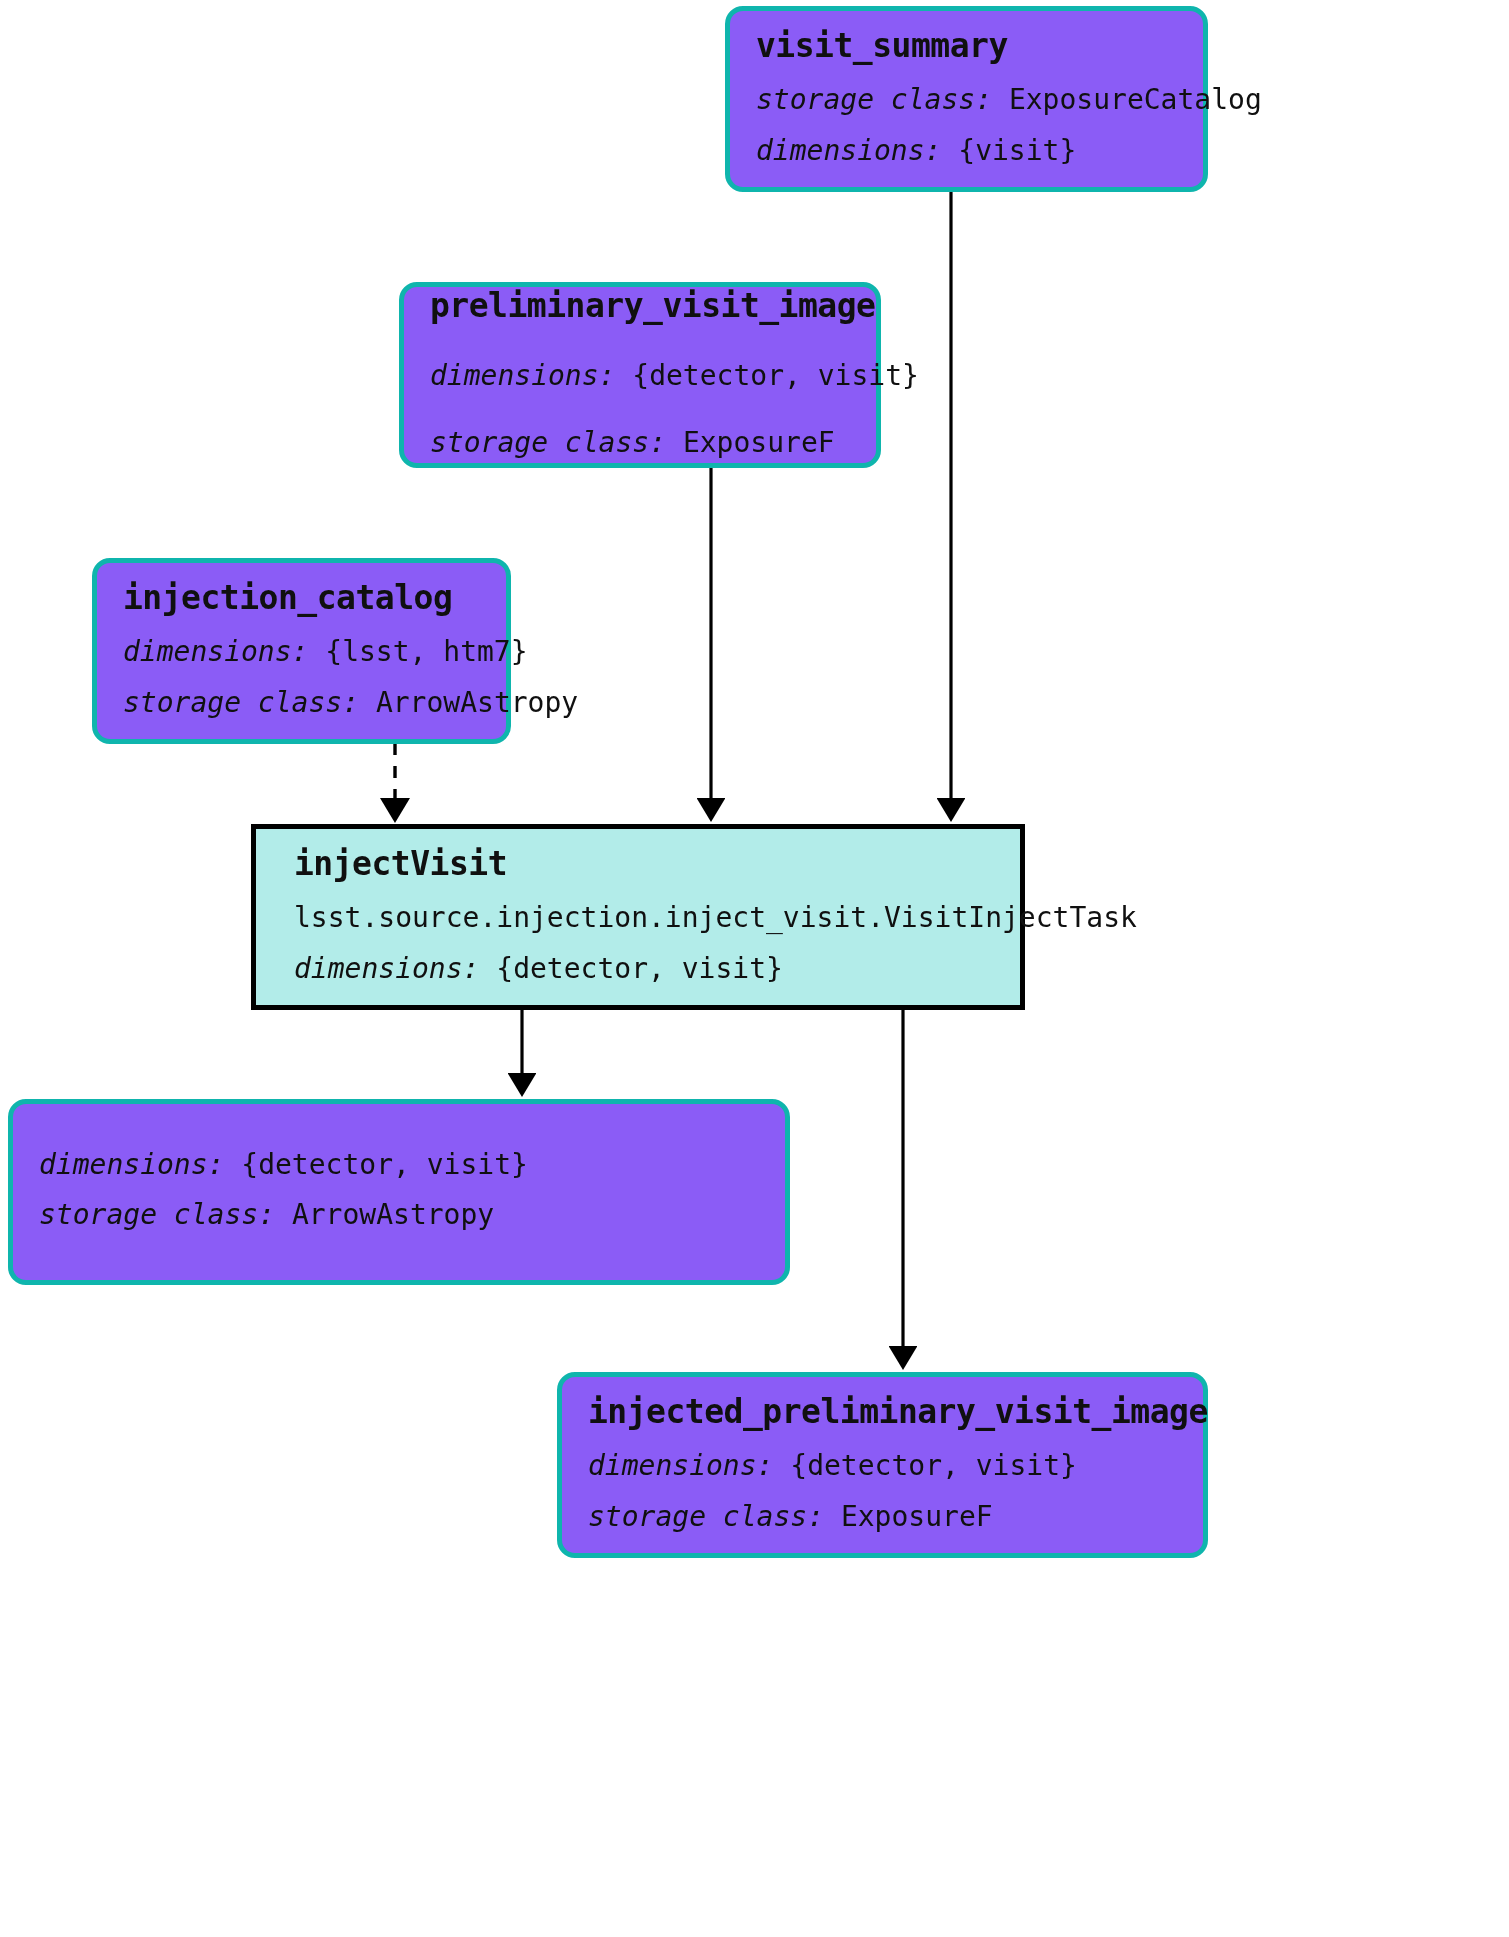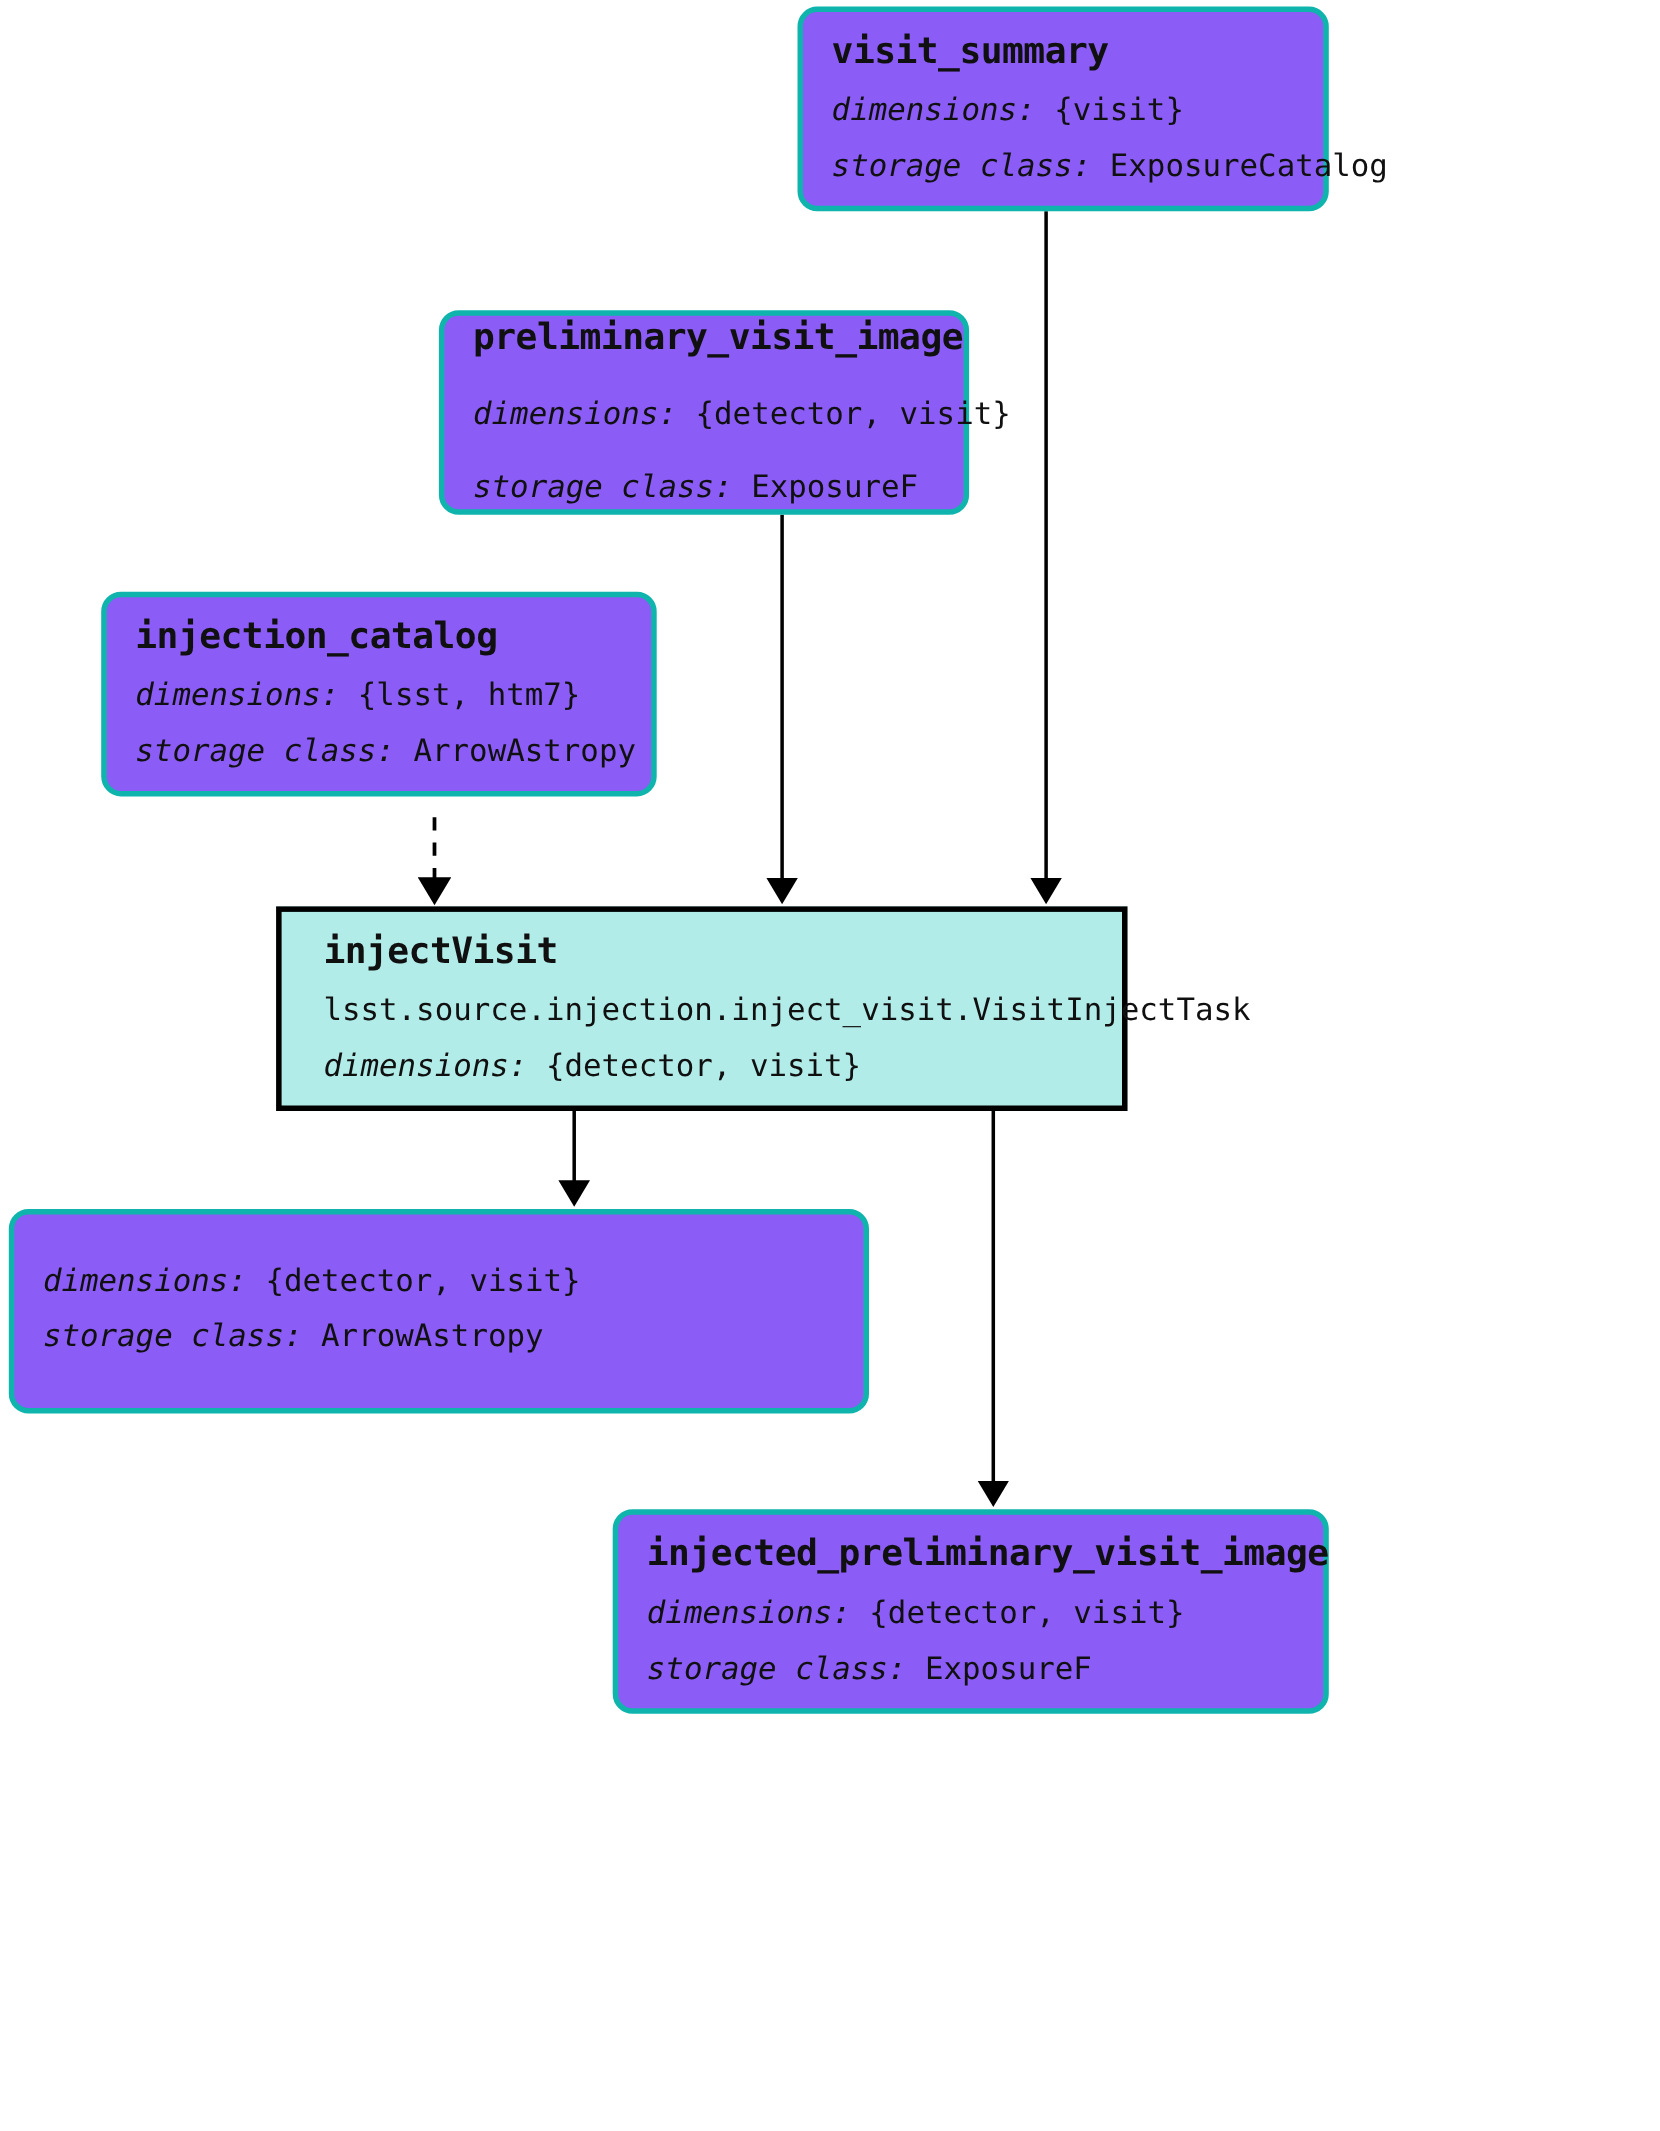--- a/index.html
+++ b/index.html
@@ -81,21 +81,21 @@
     font-size: 28px;
     color: #101010;
     line-height: 1.3;
     white-space: nowrap;
     margin-bottom: 14px;
   }
 
   
   #node-visit-summary        { left: 725px;  top: 6px;    width: 483px;  height: 186px; }
   #node-prelim-visit-image   { left: 399px;  top: 282px;  width: 482px;  height: 186px; gap: 16px; }
-  #node-injection-catalog    { left: 92px;   top: 538px;  width: 505px;  height: 186px; }
+  #node-injection-catalog    { left: 92px;   top: 558px;  width: 419px;  height: 186px; }
   #node-inject-visit         { left: 251px;  top: 824px;  width: 774px;  height: 186px;
                                padding: 18px 34px 22px 38px; }
   #node-injected-catalog     { left: 8px;    top: 1099px; width: 782px;  height: 186px; }
   #node-injected-image       { left: 557px;  top: 1372px; width: 651px;  height: 186px; }
 </style>
 </head>
 <body>
 
 <div id="canvas">
 
@@ -123,26 +123,26 @@
     </g>
 
     <g>
       <line x1="903" y1="1010" x2="903" y2="1353" stroke="#000000" stroke-width="3.2" marker-end="url(#arrowhead)"></line>
     </g>
   </svg>
 
   <div class="node" id="node-visit-summary">
     <div class="title">visit_summary</div>
     <div class="row">
+      <span class="key">storage class: </span>
+      <span class="val">ExposureCatalog</span>
+    </div>
+    <div class="row">
       <span class="key">dimensions: </span>
       <span class="val">{visit}</span>
-    </div>
-    <div class="row">
-      <span class="key">storage class: </span>
-      <span class="val">ExposureCatalog</span>
     </div>
   </div>
 
   <div class="node" id="node-prelim-visit-image">
     <div class="title">preliminary_visit_image</div>
     <div class="row">
       <span class="key">dimensions: </span>
       <span class="val">{detector, visit}</span>
     </div>
     <div class="row">

